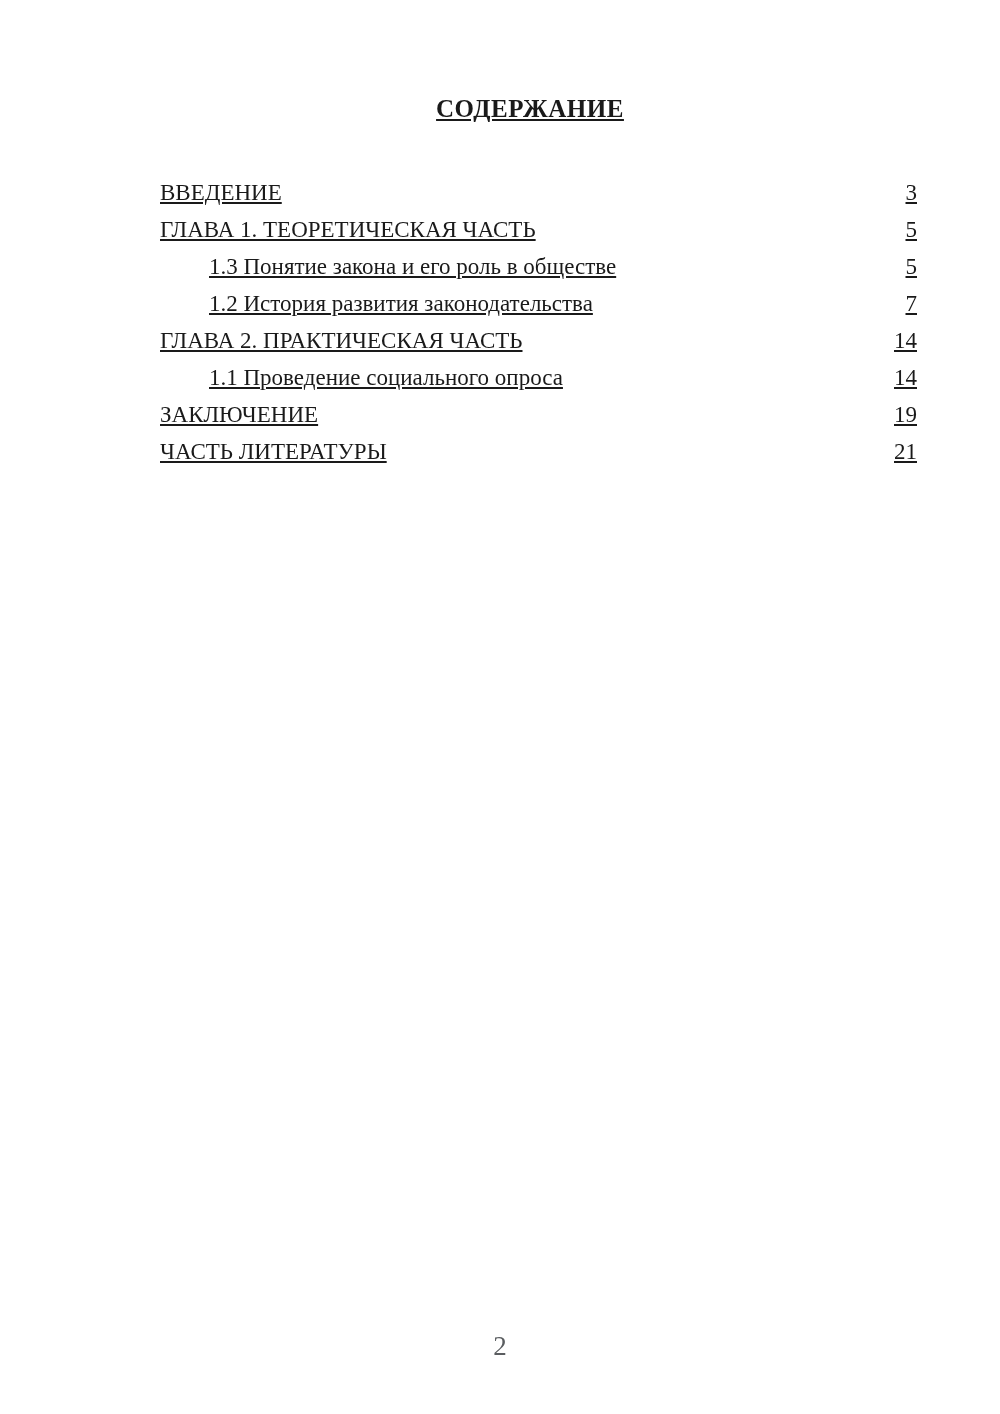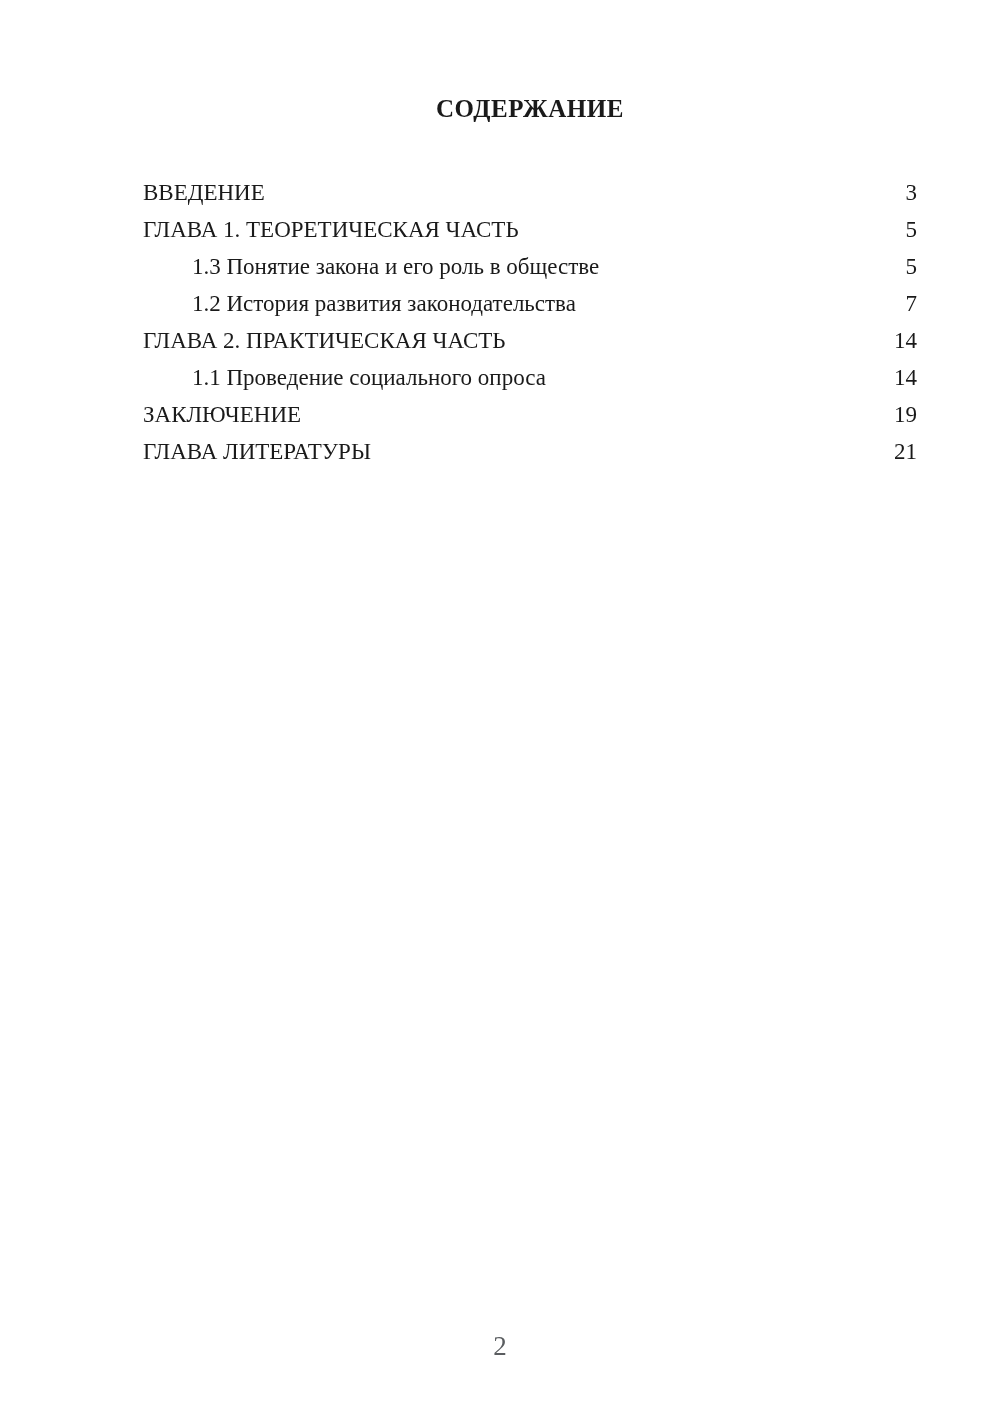--- a/index.html
+++ b/index.html
@@ -17,38 +17,40 @@
     position: relative;
     font-family: "Liberation Serif", "DejaVu Serif", serif;
     color: var(--text-color);
   }
   .page {
     position: relative;
     width: 1000px;
     height: 1414px;
     background: var(--bg-color);
     padding: 95px 83px 0 143px; 
+    text-decoration: underline;
   }
   .doc-title {
     text-align: center;
     font-size: 25px;
     font-weight: bold;
     letter-spacing: 0.5px;
     line-height: 1.15;
   }
   .toc {
     margin-top: 50px;
   }
   .toc-row {
     display: flex;
     justify-content: space-between;
     align-items: flex-end;
     font-size: 23px;
     line-height: 37px;
     white-space: nowrap;
+    margin-left: 17px;
   }
   .toc-row .toc-label {
     flex: 1 1 auto;
     overflow: hidden;
   }
   .toc-row .toc-page {
     flex: 0 0 auto;
     text-align: right;
     padding-left: 20px;
   }
@@ -106,20 +108,20 @@
         <span class="toc-page">14</span>
       </div>
 
 
       <div class="toc-row level-0">
         <span class="toc-label">ЗАКЛЮЧЕНИЕ</span>
         <span class="toc-page">19</span>
       </div>
 
       <div class="toc-row level-0">
-        <span class="toc-label">ГЛАВА ЛИТЕРАТУРЫ</span>
+        <span class="toc-label">ЧАСТЬ ЛИТЕРАТУРЫ</span>
         <span class="toc-page">21</span>
       </div>
     </div>
 
   <div class="footer-page-number">2</div>
 
 </div>
 
 </body></html>

